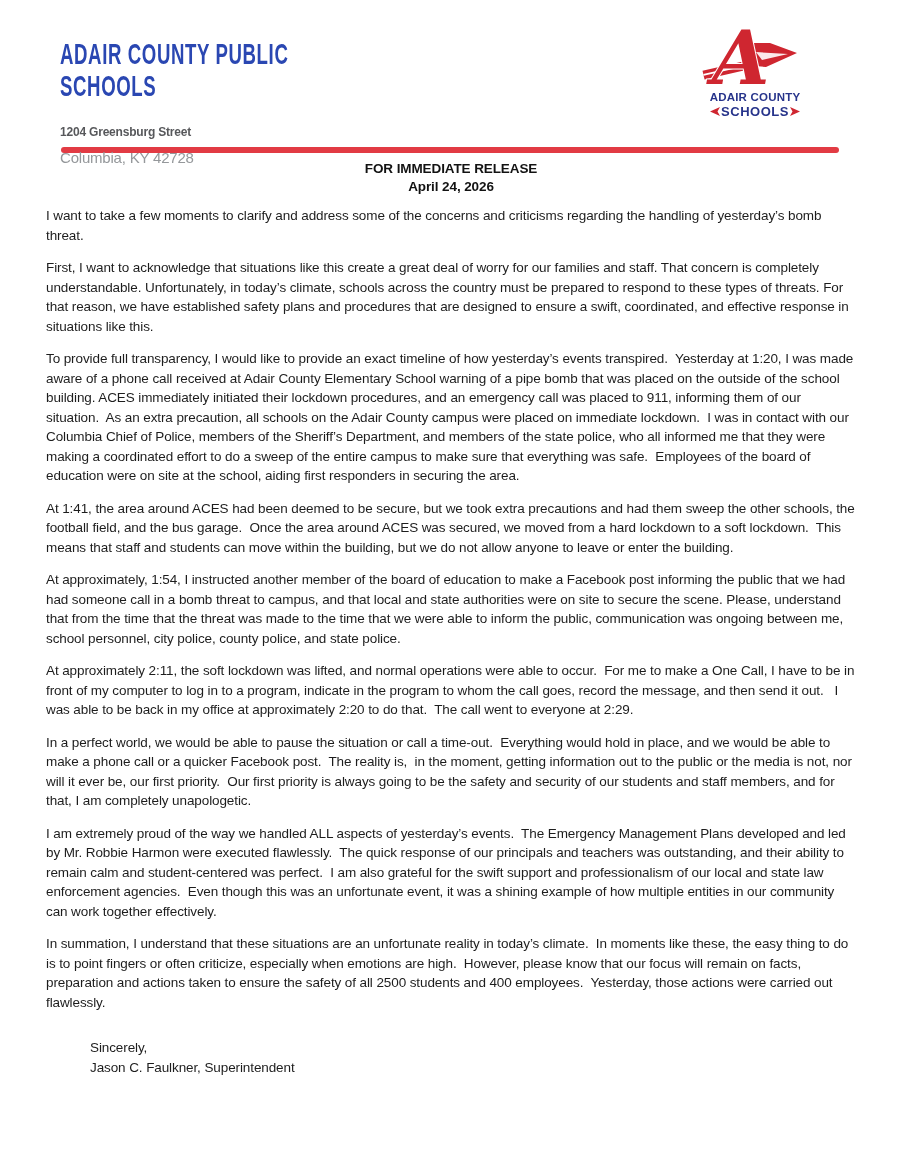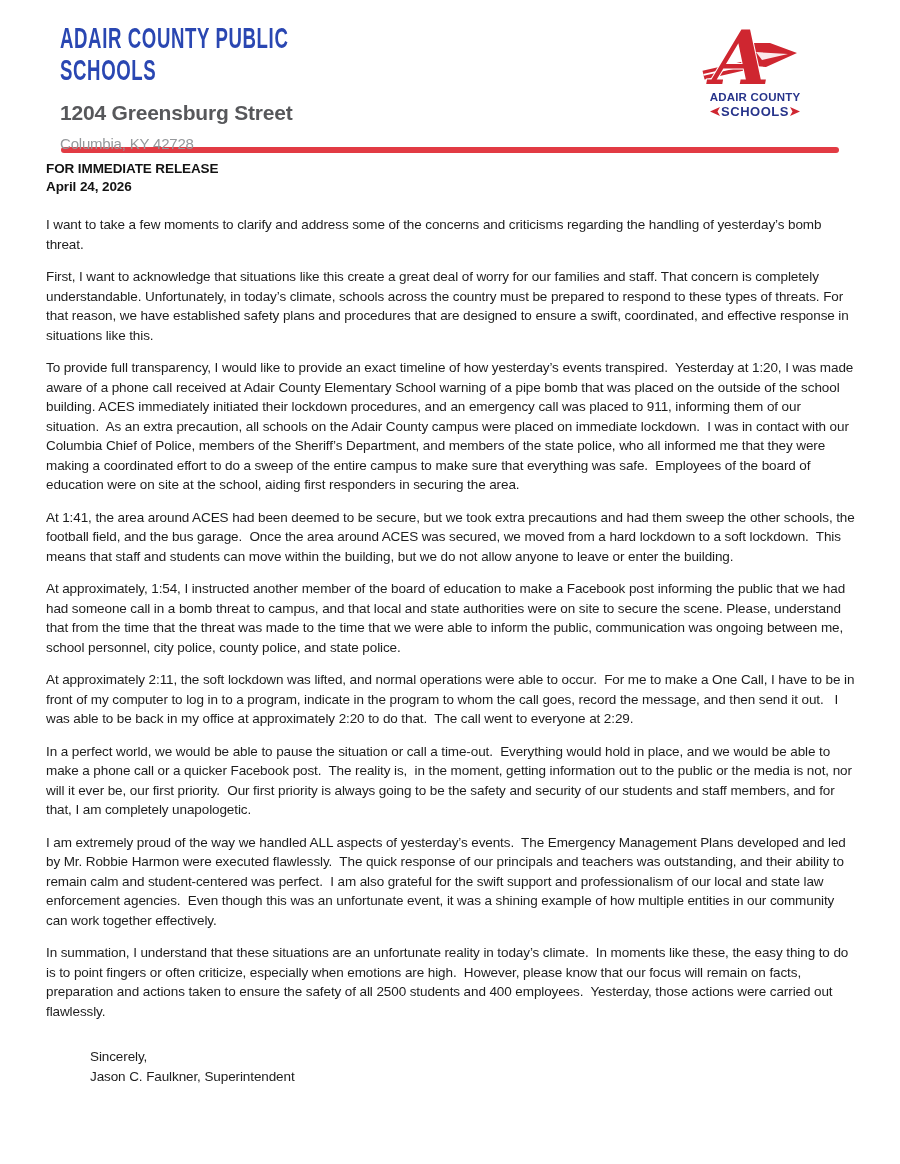--- a/index.html
+++ b/index.html
@@ -8,34 +8,34 @@
     width: 900px;
     height: 1164px;
     background: #ffffff;
     font-family: "Liberation Sans", sans-serif;
     overflow: hidden;
     box-sizing: border-box;
   }
 
   
   .header { position: relative; height: 135px; }
-  .header-left { position: absolute; left: 60px; top: 22px; }
+  .header-left { position: absolute; left: 60px; top: 38px; }
   .org-title {
     color: #2a47b2;
     font-weight: bold;
     font-size: 30px;
     line-height: 32px;
     letter-spacing: 1px;
     transform: scaleX(0.62);
     transform-origin: 0 0;
     white-space: nowrap;
   }
   .address {
-    margin-top: 15px;
-    font-size: 21px;
+    margin-top: 23px;
+    font-size: 12px;
     font-weight: bold;
     color: #57585b;
     letter-spacing: -0.2px;
   }
   .city {
     margin-top: 10px;
     font-size: 15px;
     color: #95989b;
     letter-spacing: -0.2px;
   }
@@ -50,22 +50,23 @@
     background: #e23b44;
   }
 
   
   .content { padding: 7px 44px 0 46px; }
   .release {
     font-size: 13.5px;
     font-weight: bold;
     color: #121212;
     line-height: 17.5px;
-    margin-bottom: 20px;
+    margin-bottom: 11px;
     letter-spacing: -0.1px;
+    text-align: center;
   }
   .body-para {
     margin: 1px 0 13px 0;
     font-size: 13.5px;
     line-height: 19.5px;
     color: #1d1d1d;
     letter-spacing: -0.1px;
     white-space: pre-wrap;
   }
   .signature {

